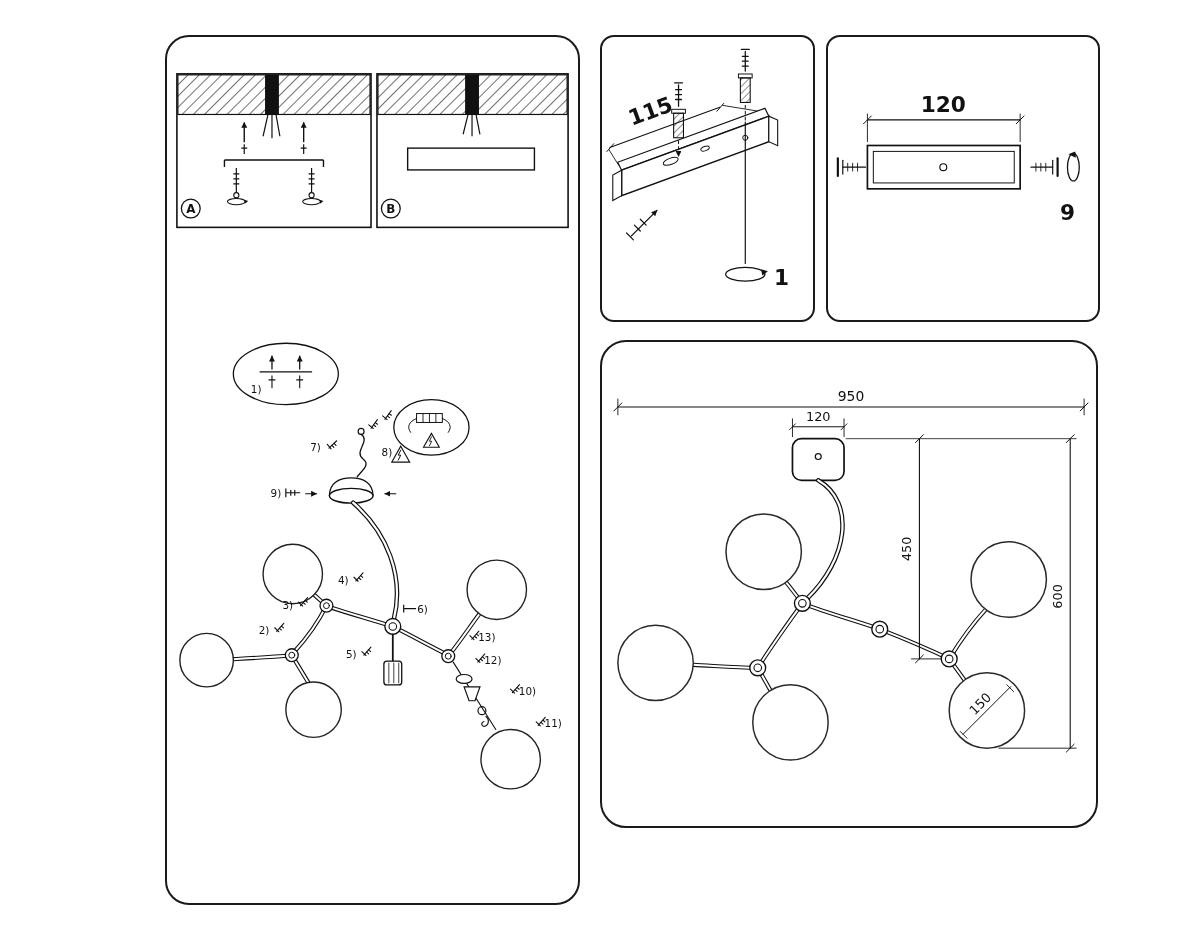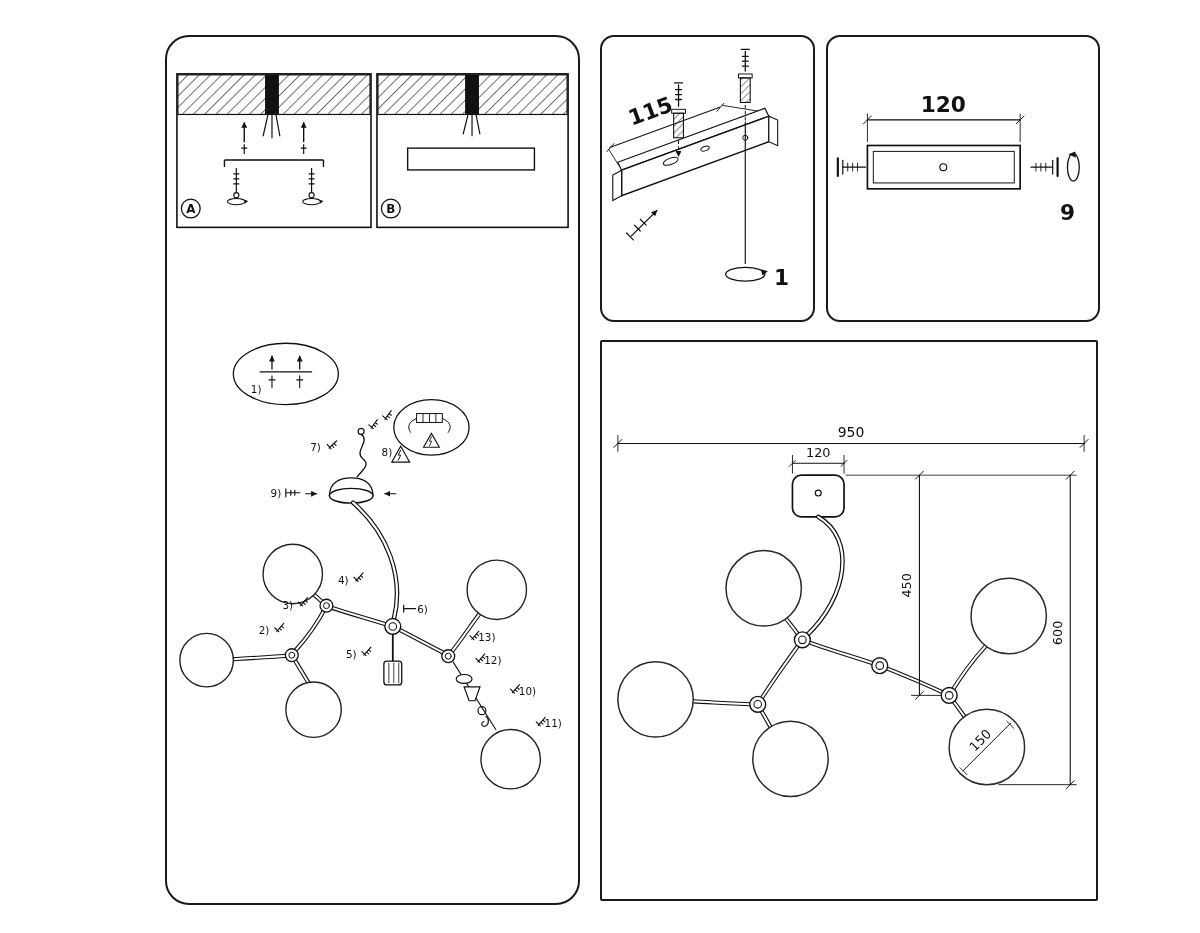--- a/index.html
+++ b/index.html
@@ -1,21 +1,21 @@
 <!DOCTYPE html>
 <html><head>
 <meta charset="utf-8">
 <style>
   html,body{margin:0;padding:0;background:#fff;}
   .sheet{position:relative;width:1200px;height:933px;background:#fff;font-family:"DejaVu Sans",sans-serif;overflow:hidden;}
   .panel{position:absolute;border:2.5px solid #1a1a1a;background:#fff;box-sizing:border-box;}
   .panel-main{left:165px;top:35px;width:415px;height:870px;border-radius:24px;}
   .panel-bracket{left:600px;top:35px;width:215px;height:287px;border-radius:14px;}
   .panel-bar{left:826px;top:35px;width:274px;height:287px;border-radius:14px;}
-  .panel-dims{left:600px;top:340px;width:498px;height:561px;border-radius:2px;}
+  .panel-dims{left:600px;top:340px;width:498px;height:488px;border-radius:26px;}
   svg{display:block;width:100%;height:100%;}
   text{font-family:"DejaVu Sans",sans-serif;fill:#111;stroke:none;}
   .lbl{font-size:10.5px;}
   .dim-lg{font-size:22px;font-weight:700;}
   .dim-md{font-size:14px;}
   .dim-sm{font-size:13px;}
   .ab{font-size:12px;font-weight:600;}
 </style>
 </head>
 <body>

